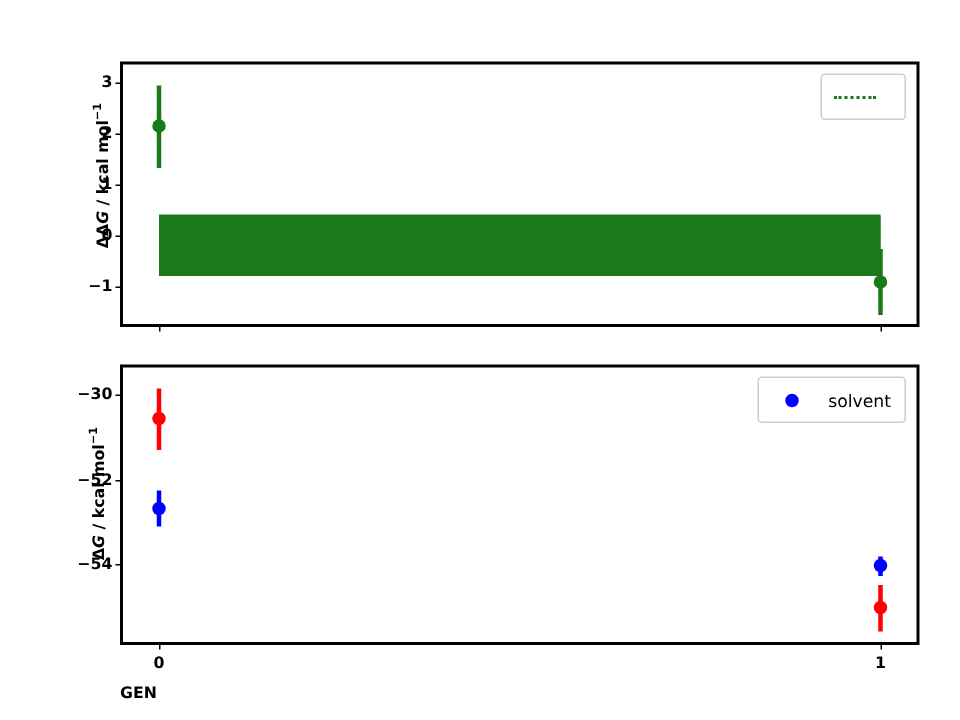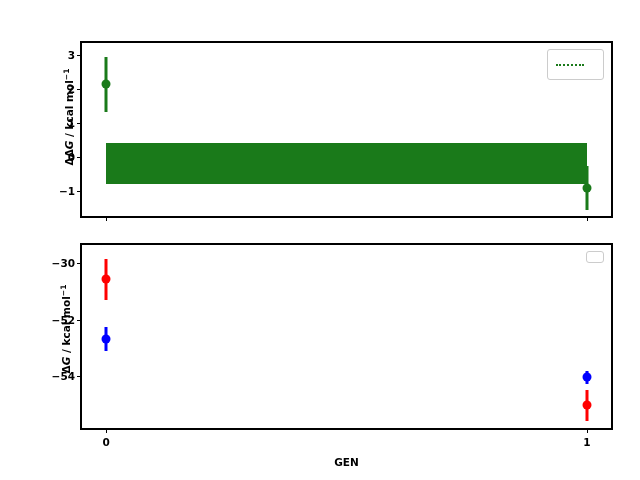--- a/index.html
+++ b/index.html
@@ -124,21 +124,20 @@
   #ylabel-bottom {
     left: -96px;
     top: 78px;
     width: 160px;
   }
   #xlabel {
     position: absolute;
     left: 80px;
     top: 456px;
     width: 533px;
-    text-align: center;
     font-size: 10.5px;
     font-weight: bold;
     color: #000000;
   }
 
   
   .errbar {
     position: absolute;
     width: 3px;
     transform: translateX(-50%);
@@ -334,18 +333,24 @@
       </div>
     <div id="xticks-bottom">
         <div class="xtick" style="left: 24.0455px;"></div>
         <div class="xticklabel" style="left: 24.0455px;">0</div>
         <div class="xtick" style="left: 504.955px;"></div>
         <div class="xticklabel" style="left: 504.955px;">1</div>
       </div>
     <div class="ylabel" id="ylabel-bottom">Δ<i>G</i> / kcal mol<sup>−1</sup></div>
 
     <div class="legend" id="legend-bottom">
+        <div class="legend-row">
+          <span class="legend-handle">
+            <span class="legend-dot" style="background: rgb(0, 0, 255);"></span>
+          </span>
+          <span class="legend-label">solvent</span>
+        </div>
       </div>
   </div>
 
   <div id="xlabel">GEN</div>
 
 </div>
 
 </body></html>

